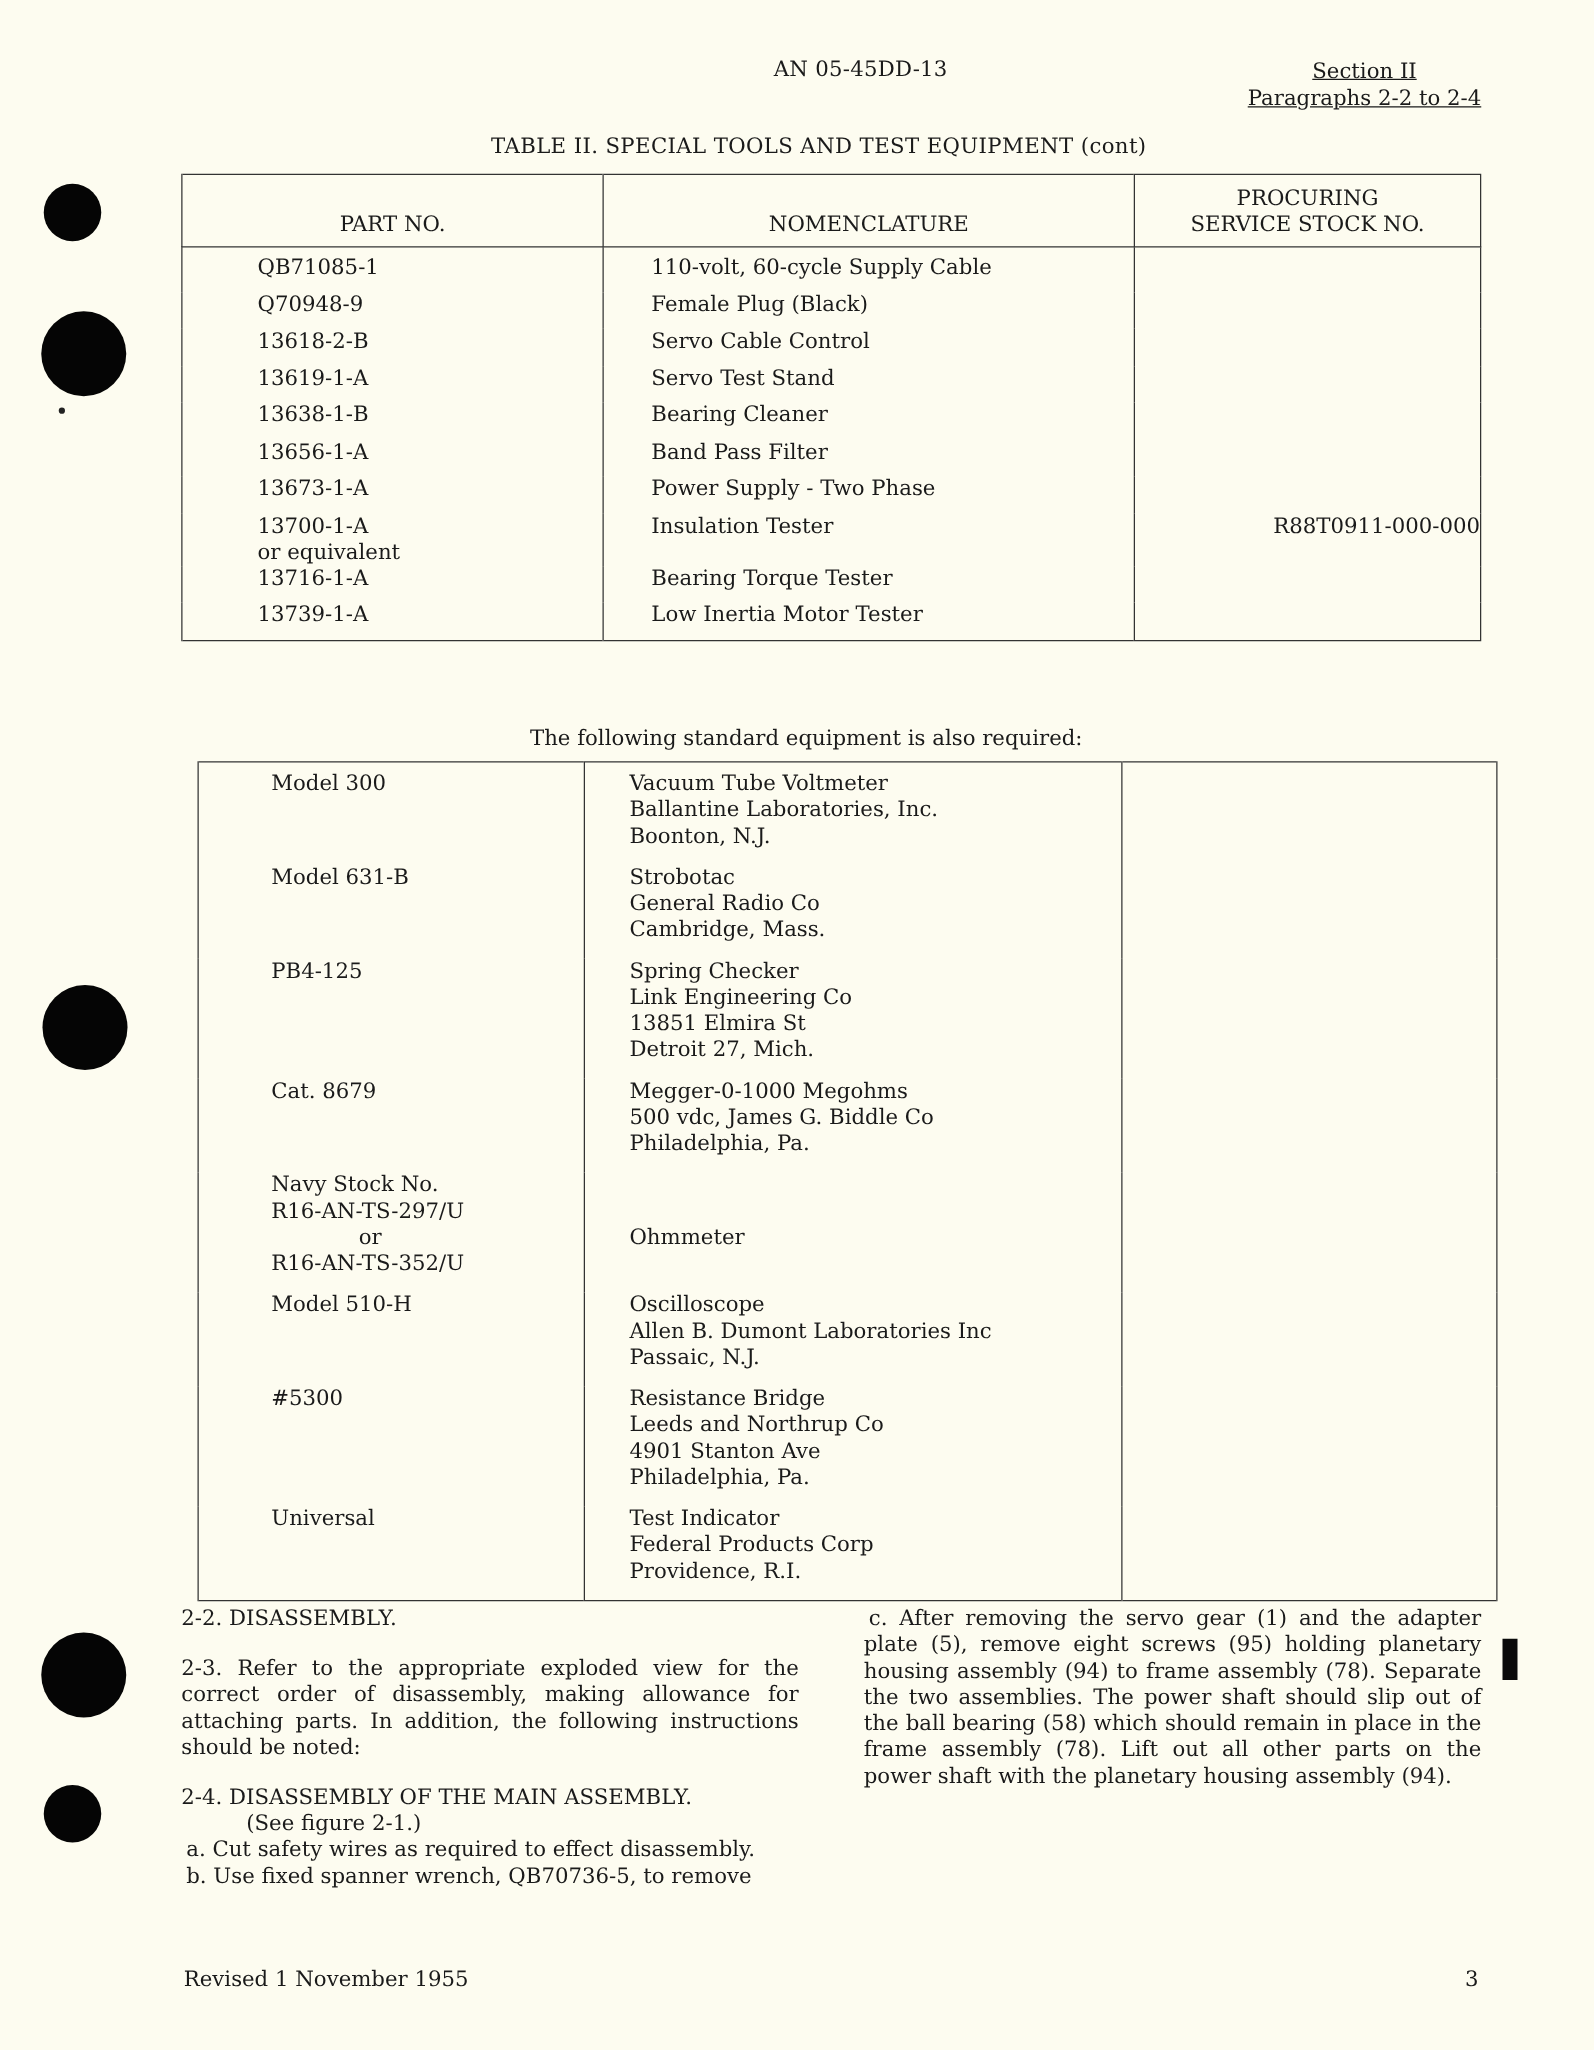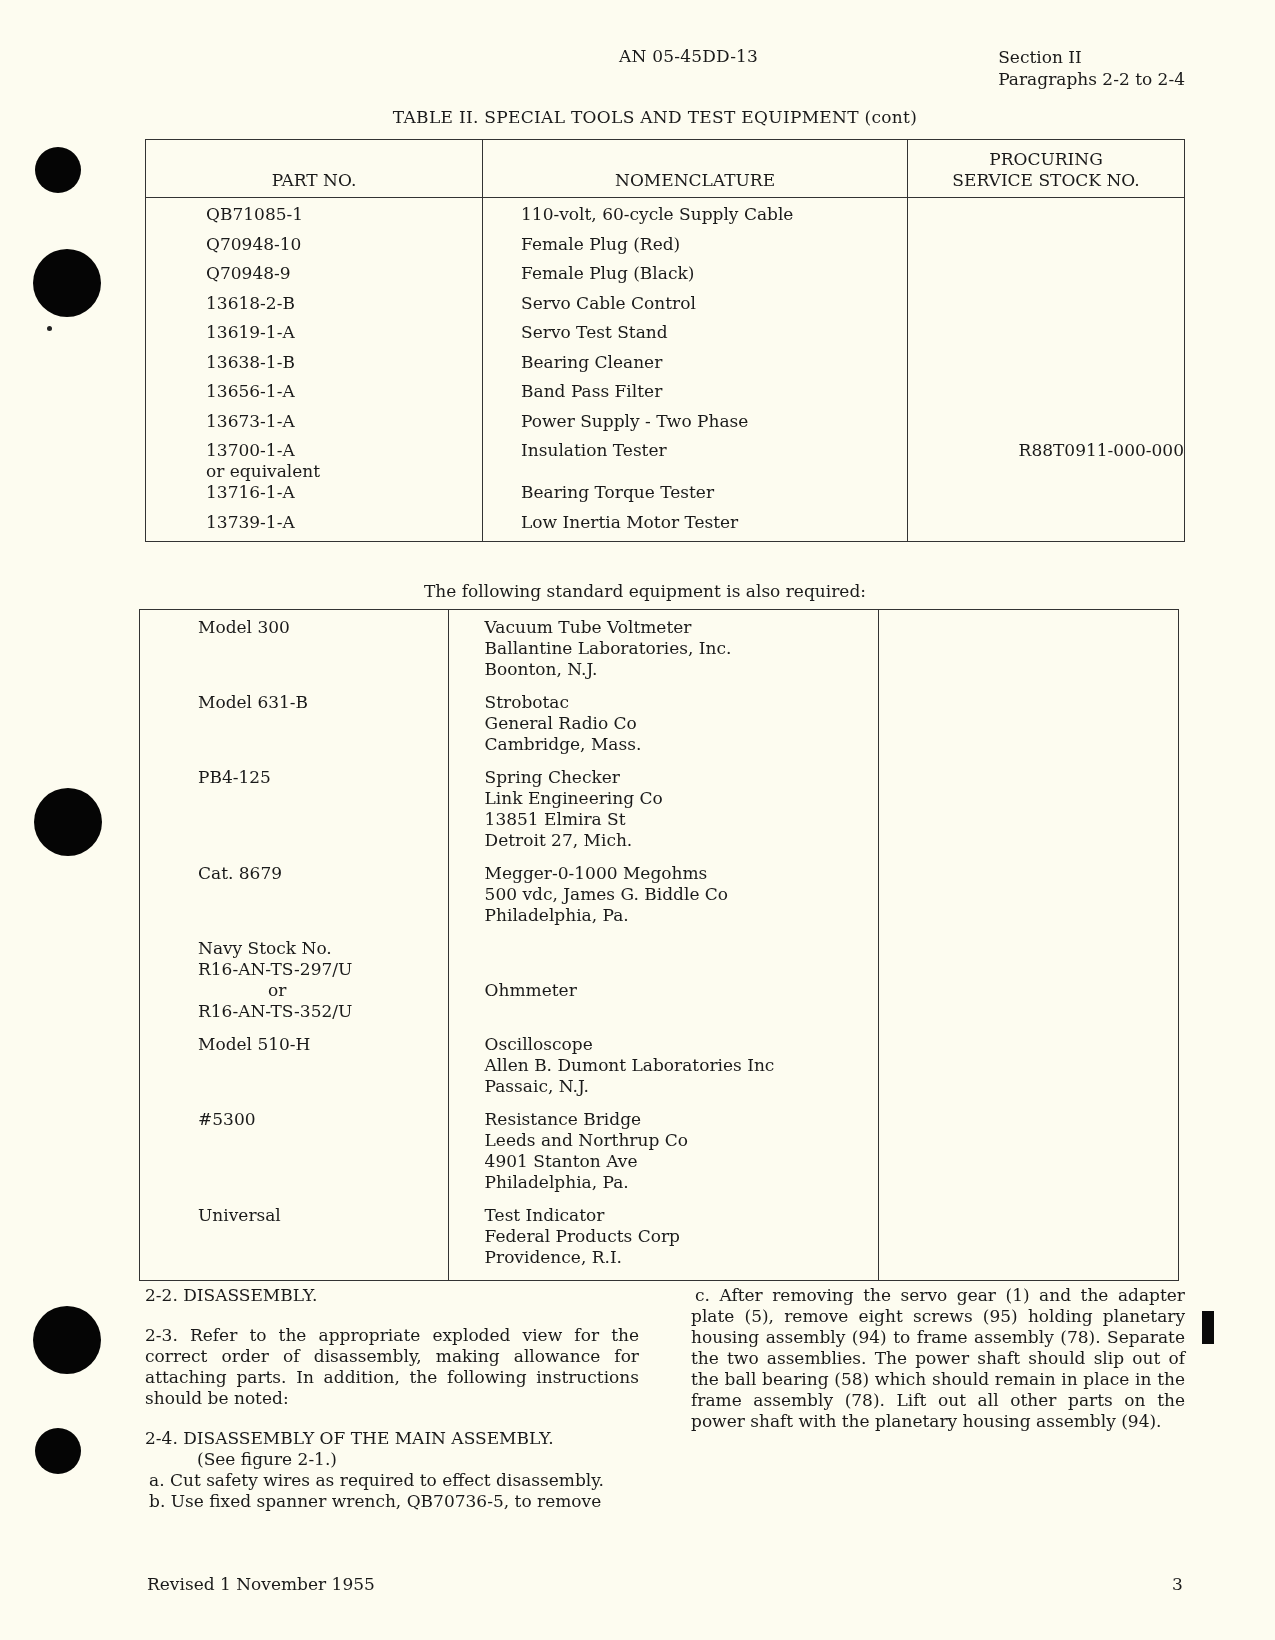--- a/index.html
+++ b/index.html
@@ -8,21 +8,21 @@
       background: #fdfcf0;
       position: relative;
       overflow: hidden;
       font-family: "DejaVu Serif", "Liberation Serif", serif;
       color: #1a1a1a;
     }
     .punch { position: absolute; background: #050505; border-radius: 50%; }
     .speck { position: absolute; background: #222; border-radius: 50%; }
 
     .hdr-left { position: absolute; left: 619px; top: 46px; font-size: 17px; letter-spacing: 0.2px; }
-    .hdr-right { position: absolute; right: 90px; top: 46px; font-size: 17px; text-align: left; line-height: 22px; }
+    .hdr-right { position: absolute; right: 90px; top: 46px; font-size: 17px; text-align: center; line-height: 22px; text-decoration: underline; }
 
     .table-title { position: absolute; left: 0; width: 1310px; top: 107px; text-align: center; font-size: 17px; letter-spacing: 0.3px; }
 
     table.tools {
       position: absolute; left: 145px; top: 139px; width: 1040px;
       border-collapse: collapse; font-size: 17px;
     }
     table.tools td, table.tools th { border-left: 1.5px solid #333; border-right: 1.5px solid #333; padding: 0; vertical-align: top; }
     table.tools { border: 1.5px solid #333; }
     table.tools th { font-weight: normal; border-bottom: 1.5px solid #333; height: 51px; vertical-align: bottom; padding-bottom: 6px; line-height: 21px; }
@@ -31,21 +31,21 @@
     .c3 { width: 303px; }
     .cell-part { padding-left: 60px !important; }
     .cell-nom { padding-left: 38px !important; }
     .cell-stock { text-align: right; }
     table.tools td { line-height: 21px; height: 29.5px; }
     table.tools tr.first td { padding-top: 6px; }
 
     .std-note { position: absolute; left: 0; width: 1290px; top: 581px; text-align: center; font-size: 17px; }
 
     table.std {
-      position: absolute; left: 139px; top: 609px; width: 1040px;
+      position: absolute; left: 158px; top: 609px; width: 1040px;
       border-collapse: collapse; font-size: 17px; border: 1.5px solid #333;
     }
     table.std td { border-left: 1.5px solid #333; border-right: 1.5px solid #333; vertical-align: top; padding: 0; line-height: 21px; }
     table.std td.p { padding-left: 58px; width: 250px; }
     table.std td.n { padding-left: 36px; width: 394px; }
     table.std td.s { width: 300px; }
     .std-row td { padding-bottom: 12px !important; }
 
     .body-text { position: absolute; font-size: 17px; line-height: 21px; text-align: justify; }
     .col-left { left: 145px; width: 494px; top: 1285px; }
@@ -91,27 +91,20 @@
   <tbody id="tools-body">
       <tr class="first">
         <td class="c1 cell-part">
           <span class="nl">QB71085-1</span>
         </td>
         <td class="c2 cell-nom">110-volt, 60-cycle Supply Cable</td>
         <td class="c3 cell-stock"></td>
       </tr>
       <tr>
         <td class="c1 cell-part">
-          <span class="nl">Q70948-10</span>
-        </td>
-        <td class="c2 cell-nom">Female Plug (Red)</td>
-        <td class="c3 cell-stock"></td>
-      </tr>
-      <tr>
-        <td class="c1 cell-part">
           <span class="nl">Q70948-9</span>
         </td>
         <td class="c2 cell-nom">Female Plug (Black)</td>
         <td class="c3 cell-stock"></td>
       </tr>
       <tr>
         <td class="c1 cell-part">
           <span class="nl">13618-2-B</span>
         </td>
         <td class="c2 cell-nom">Servo Cable Control</td>

